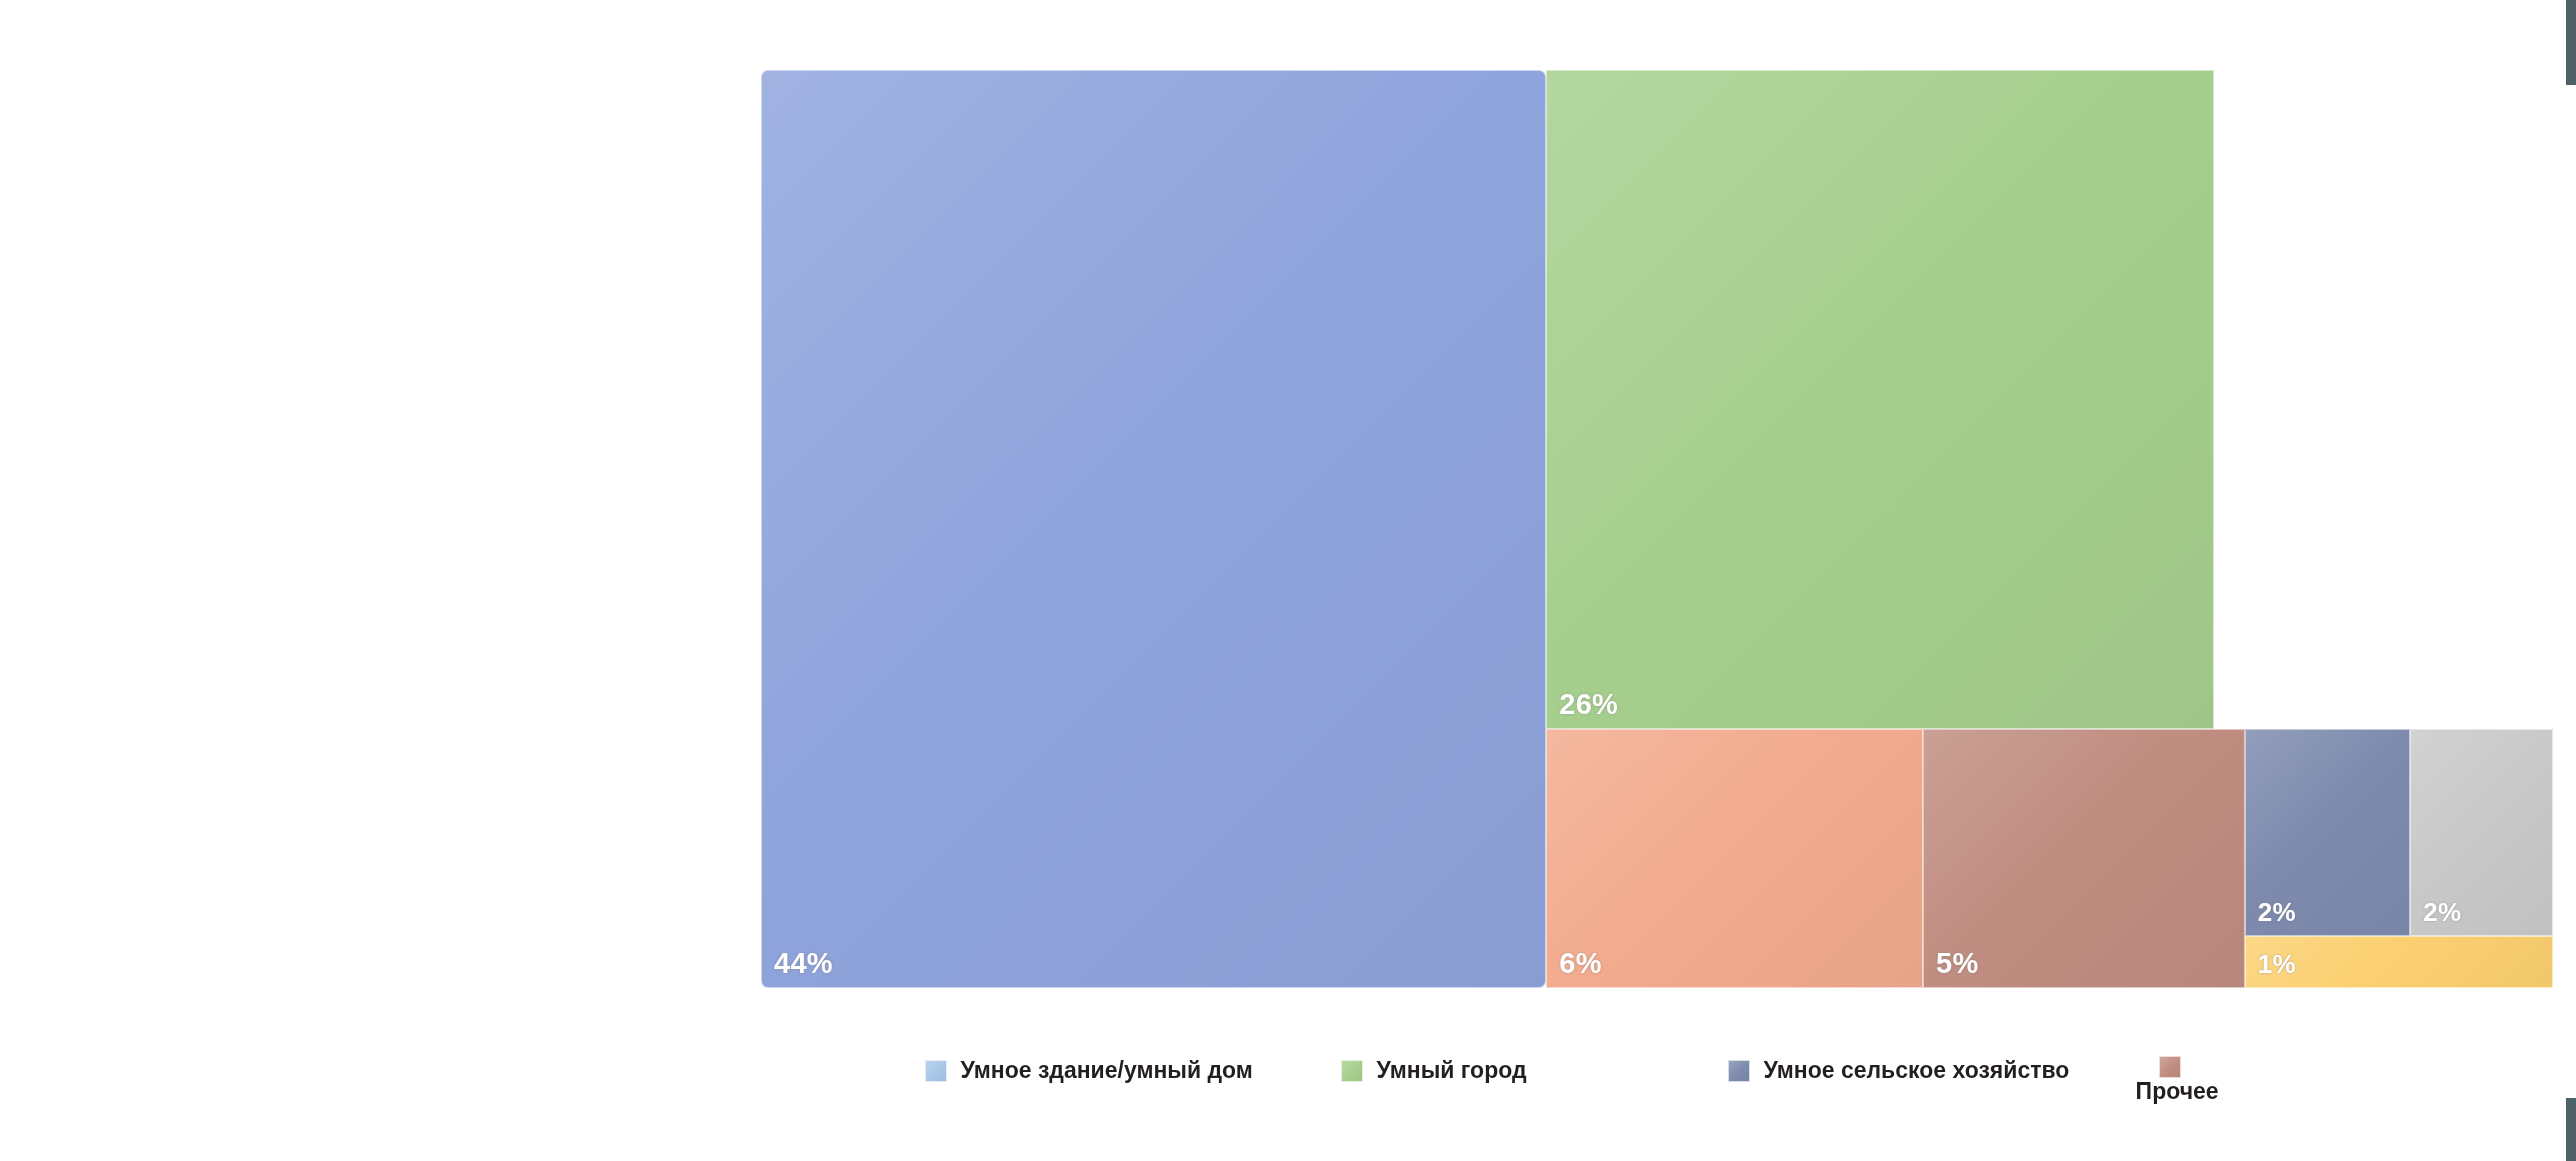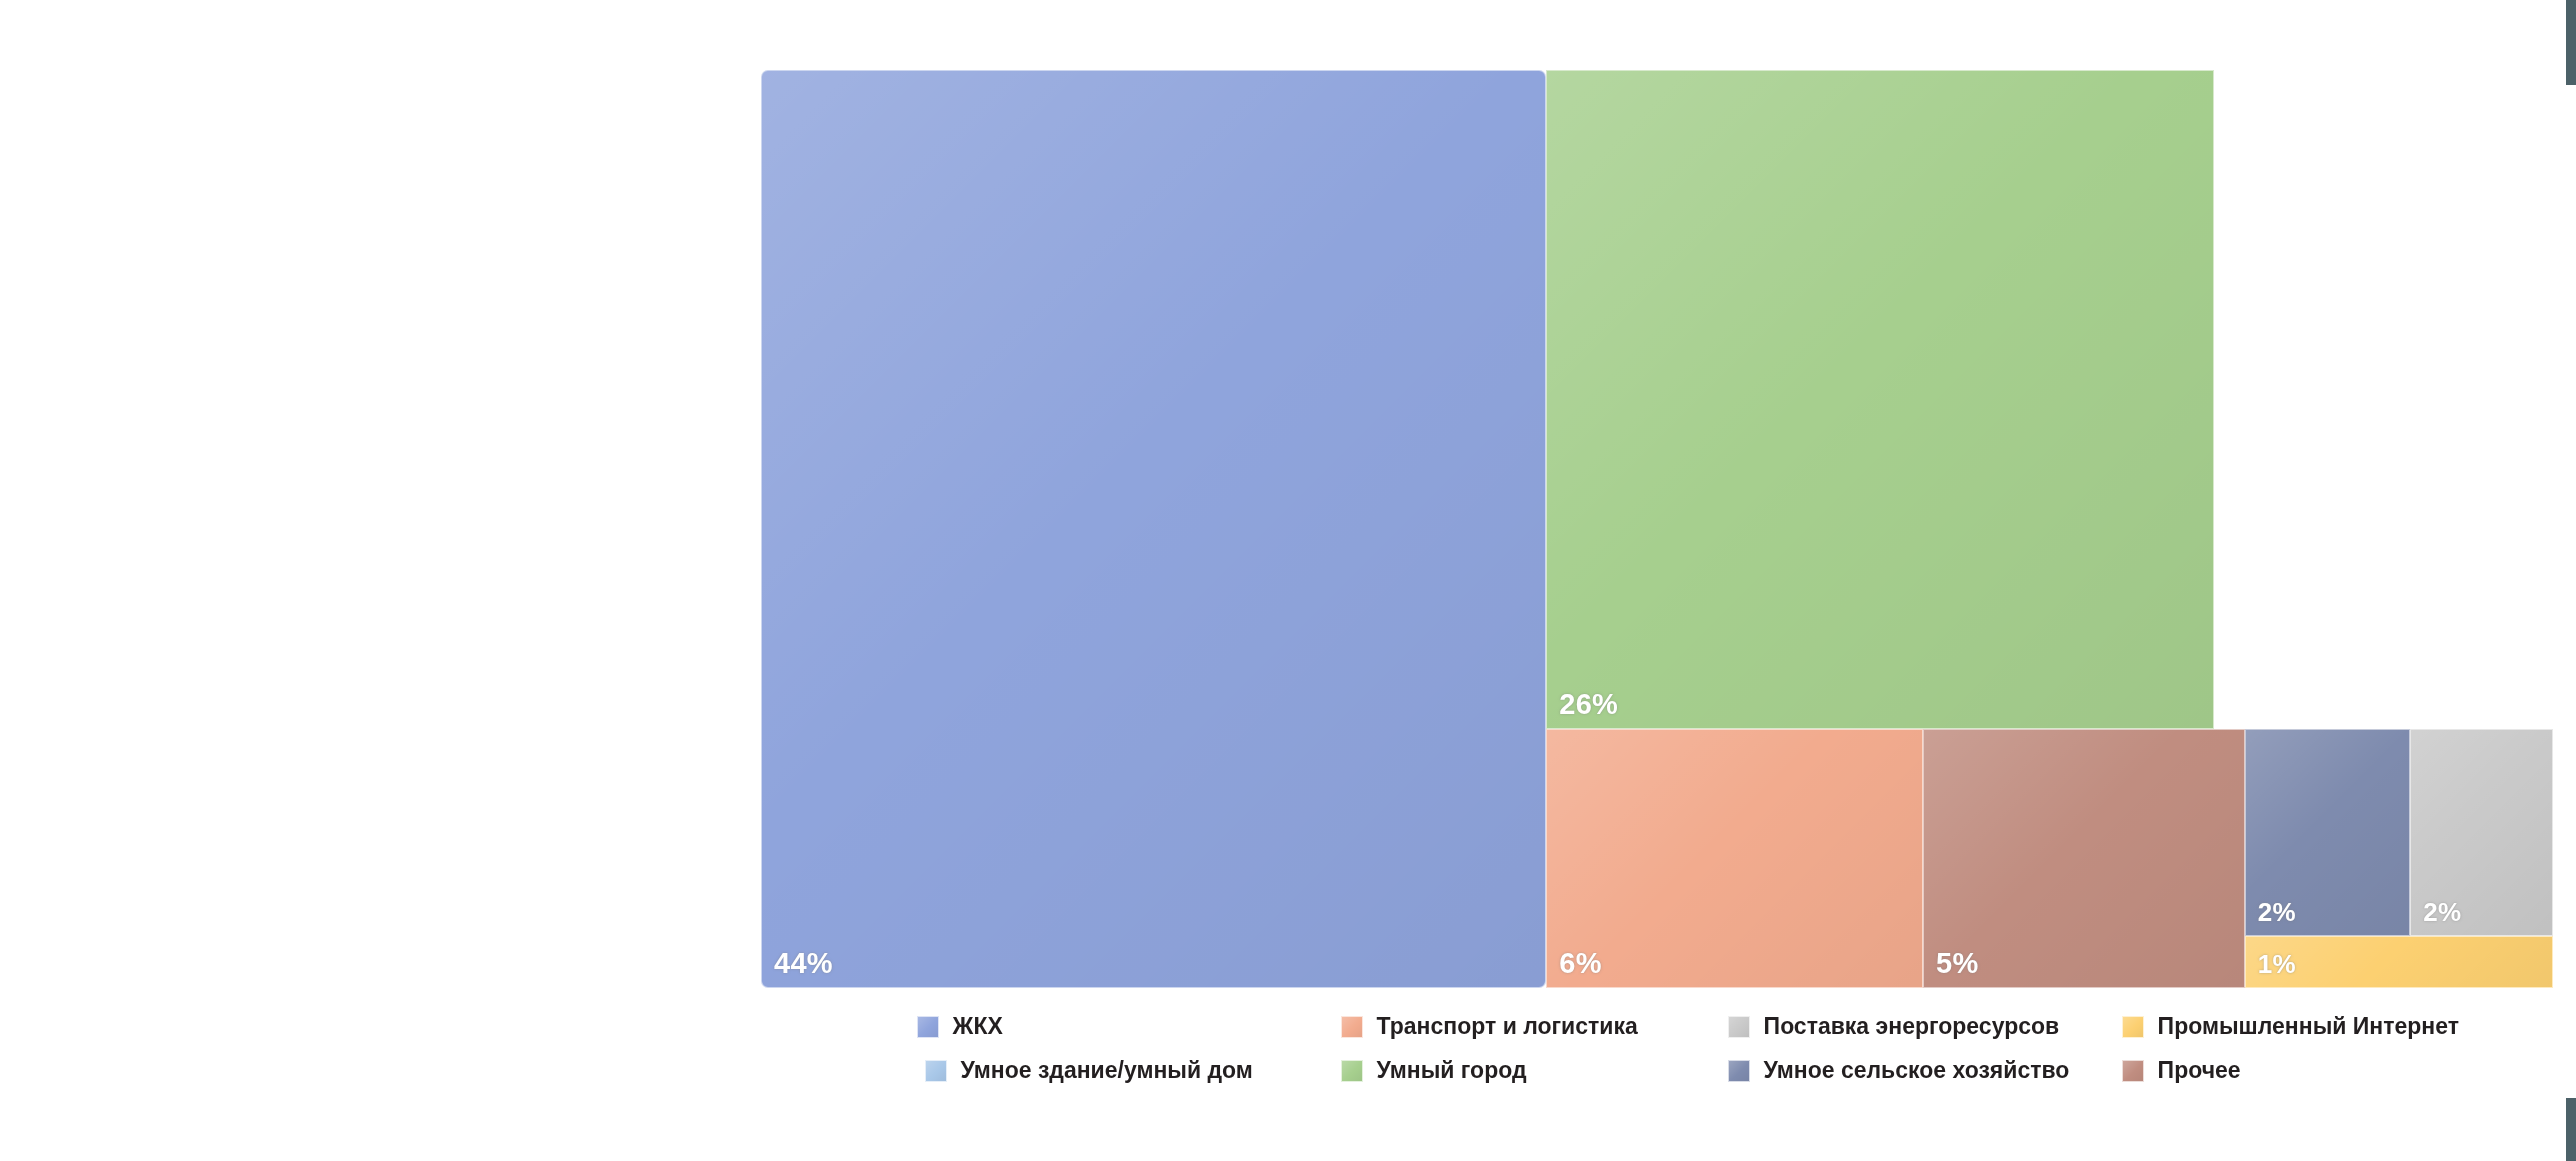--- a/index.html
+++ b/index.html
@@ -153,52 +153,34 @@
       </div>
       <div class="tm-cell" style="left: 92.04%; top: 71.78%; width: 7.96%; height: 22.57%; background: rgb(201, 201, 201);">
         <span class="tm-label small">2%</span>
       </div>
       <div class="tm-cell" style="left: 82.8%; top: 94.35%; width: 17.2%; height: 5.65%; background: rgb(252, 208, 113);">
         <span class="tm-label small">1%</span>
       </div>
     </div>
 
   <div id="legend">
-    <div class="legend-row" id="legend-row-1">
-        <div class="legend-item" style="left: 0px;">
-          <span class="legend-swatch" style="background: rgb(143, 164, 220);"></span>
-          <span class="legend-text">ЖКХ</span>
-        </div>
-        <div class="legend-item" style="left: 424px;">
-          <span class="legend-swatch" style="background: rgb(242, 171, 142);"></span>
-          <span class="legend-text">Транспорт и логистика</span>
-        </div>
-        <div class="legend-item" style="left: 811px;">
-          <span class="legend-swatch" style="background: rgb(201, 201, 201);"></span>
-          <span class="legend-text">Поставка энергоресурсов</span>
-        </div>
-        <div class="legend-item" style="left: 1205px;">
-          <span class="legend-swatch" style="background: rgb(252, 208, 113);"></span>
-          <span class="legend-text">Промышленный Интернет</span>
-        </div>
-      </div>
     <div class="legend-row" id="legend-row-2">
         <div class="legend-item" style="left: 8px;">
           <span class="legend-swatch" style="background: rgb(168, 199, 232);"></span>
           <span class="legend-text">Умное здание/умный дом</span>
         </div>
         <div class="legend-item" style="left: 424px;">
           <span class="legend-swatch" style="background: rgb(166, 207, 142);"></span>
           <span class="legend-text">Умный город</span>
         </div>
         <div class="legend-item" style="left: 811px;">
           <span class="legend-swatch" style="background: rgb(126, 139, 174);"></span>
           <span class="legend-text">Умное сельское хозяйство</span>
         </div>
-        <div class="legend-item" style="left: 1205px;">
+        <div class="legend-item" style="left: 1205px; flex-direction: column;">
           <span class="legend-swatch" style="background: rgb(192, 141, 128);"></span>
           <span class="legend-text">Прочее</span>
         </div>
       </div>
   </div>
 
 </div>
 
 
 </body></html>

